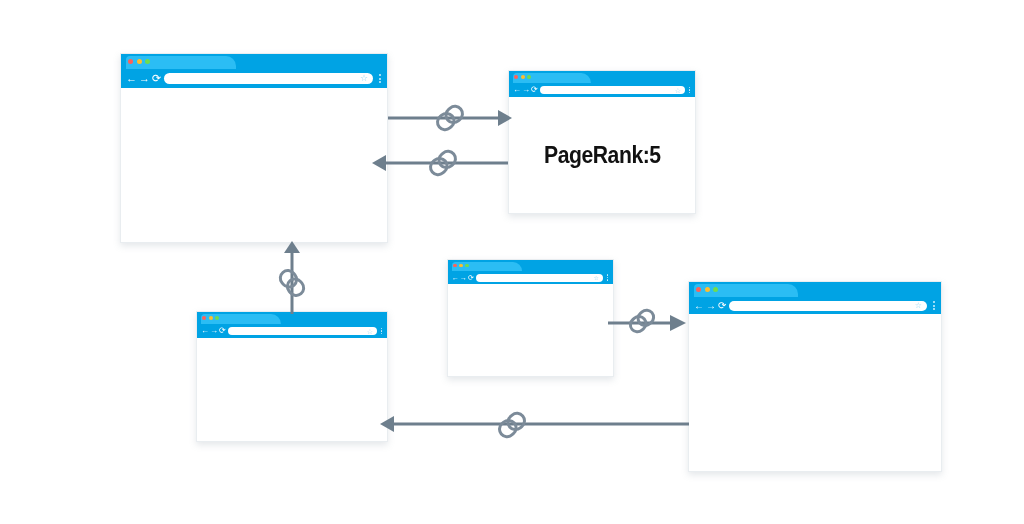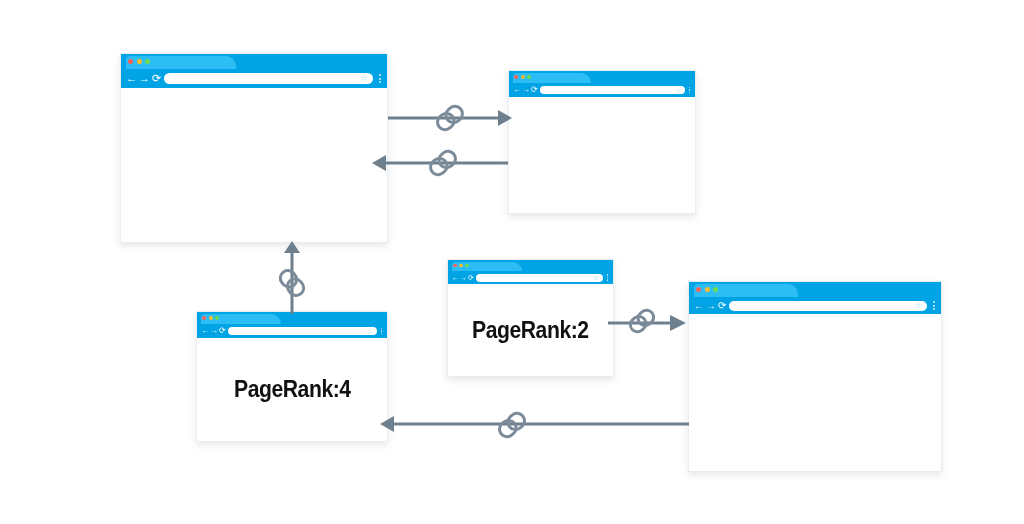--- a/index.html
+++ b/index.html
@@ -180,20 +180,23 @@
         <div class="omnibox" style="height:8px; padding-right:4px;">
           <span class="star" style="font-size:7px;">☆</span>
         </div>
         <div class="kebab" style="gap:1px; width:5px;">
           <i style="width:1.5px;height:1.5px;"></i>
             <i style="width:1.5px;height:1.5px;"></i>
             <i style="width:1.5px;height:1.5px;"></i>
         </div>
       </div>
     </div>
+    <div class="viewport">
+      <div class="rank-label" style="font-size:23px;">PageRank:5</div>
+    </div>
   </div>
 
   <div class="browser" style="left:447px; top:259px; width:167px; height:118px;">
     <div class="chrome" style="height:24px;">
       <div class="tabstrip" style="height:11px;">
         <div class="tab-shape" style="left:4px; width:70px; height:9px;"></div>
         <div class="dots" style="gap:2.5px; margin-left:5px;">
           <i class="dot r" style="width:3.5px;height:3.5px;"></i>
           <i class="dot y" style="width:3.5px;height:3.5px;"></i>
           <i class="dot g" style="width:3.5px;height:3.5px;"></i>
@@ -208,23 +211,20 @@
         <div class="omnibox" style="height:8px; padding-right:4px;">
           <span class="star" style="font-size:6px;">☆</span>
         </div>
         <div class="kebab" style="gap:1px; width:5px;">
           <i style="width:1.5px;height:1.5px;"></i>
             <i style="width:1.5px;height:1.5px;"></i>
             <i style="width:1.5px;height:1.5px;"></i>
         </div>
       </div>
     </div>
-    <div class="viewport">
-      <div class="rank-label" style="font-size:23px;">PageRank:2</div>
-    </div>
   </div>
 
   <div class="browser" style="left:688px; top:281px; width:254px; height:191px;">
     <div class="chrome" style="height:32px;">
       <div class="tabstrip" style="height:15px;">
         <div class="tab-shape" style="left:5px; width:104px; height:13px;"></div>
         <div class="dots" style="gap:3.5px; margin-left:7px;">
           <i class="dot r" style="width:5px;height:5px;"></i>
           <i class="dot y" style="width:5px;height:5px;"></i>
           <i class="dot g" style="width:5px;height:5px;"></i>
@@ -267,23 +267,20 @@
         <div class="omnibox" style="height:8px; padding-right:4px;">
           <span class="star" style="font-size:7px;">☆</span>
         </div>
         <div class="kebab" style="gap:1px; width:5px;">
           <i style="width:1.5px;height:1.5px;"></i>
             <i style="width:1.5px;height:1.5px;"></i>
             <i style="width:1.5px;height:1.5px;"></i>
         </div>
       </div>
     </div>
-    <div class="viewport">
-      <div class="rank-label" style="font-size:23px;">PageRank:4</div>
-    </div>
   </div>
 
   <div class="edge" style="left:386px; top:96px; width:128px; height:44px;">
     <svg width="128" height="44" viewBox="0 0 128 44">
       <g stroke="#6e7f8d" stroke-width="3" fill="none">
         <line x1="2" y1="22" x2="112" y2="22"></line>
       </g>
       <polygon points="112,14 126,22 112,30" fill="#6e7f8d"></polygon>
       <g transform="translate(64,22) rotate(-40)" fill="none" stroke="#7c8b99" stroke-width="3">
         <rect x="-14" y="-7.5" width="17" height="15" rx="7.5"></rect>

